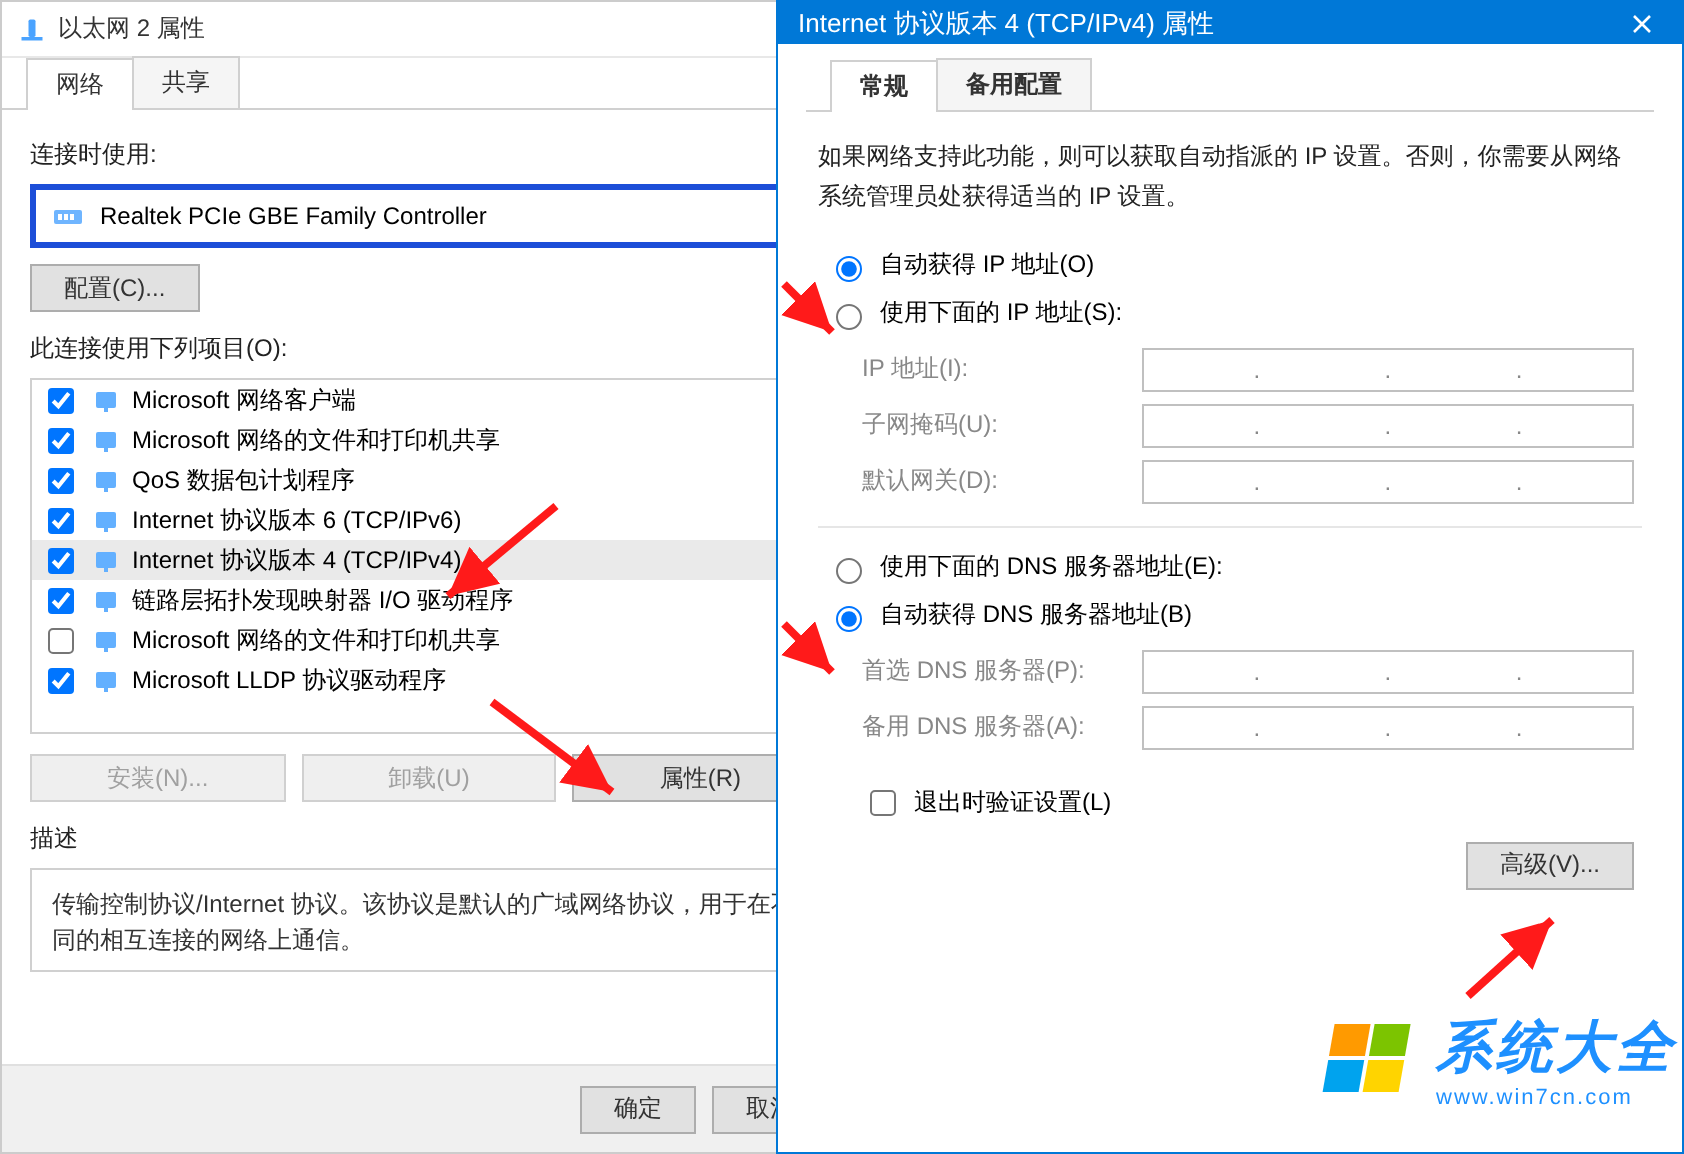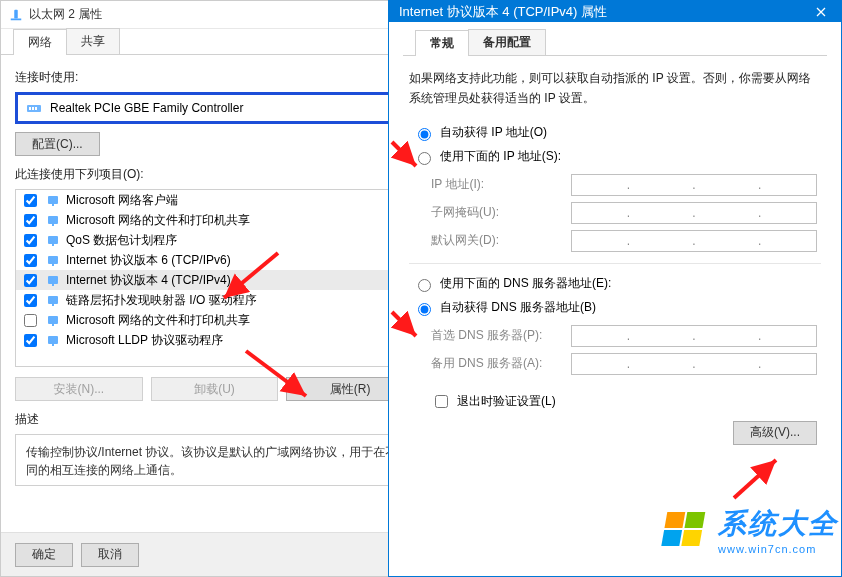--- a/index.html
+++ b/index.html
@@ -32,21 +32,21 @@
 .item-row .cb { width: 13px; height: 13px; }
 .item-row .small-icon { width: 14px; height: 14px; flex-shrink: 0; }
 .item-row.selected { background: #eaeaea; }
 
 .btn-bar-3 { display: flex; gap: 8px; margin-top: 10px; }
 .btn-bar-3 .win-btn { flex: 1; }
 
 .desc-group { margin-top: 10px; }
 .desc-frame { border: 1px solid #d0d0d0; height: 52px; padding: 8px 10px; font-size: 12px; color: #333; line-height: 1.5; margin-top: 4px; }
 
-.bottom-bar { position: absolute; bottom: 0; left: 0; right: 0; height: 44px; border-top: 1px solid #e0e0e0; background: #f0f0f0; display: flex; align-items: center; padding: 0 14px; gap: 8px; }
+.bottom-bar { position: absolute; bottom: 0; left: 0; right: 0; height: 44px; border-top: 1px solid #e0e0e0; background: #f0f0f0; display: flex; justify-content: flex-end; align-items: center; padding: 0 14px; gap: 8px; }
 
 
 .win-right { position: absolute; left: 388px; top: 0; width: 454px; height: 577px; background: #fff; border: 1px solid #0078d7; }
 .titlebar-right { height: 21px; background: #0078d7; color: #fff; display: flex; align-items: center; justify-content: space-between; padding: 0 0 0 10px; font-size: 13px; }
 .titlebar-right .close { width: 40px; height: 28px; display: flex; align-items: center; justify-content: center; cursor: pointer; }
 .titlebar-right .close svg { width: 10px; height: 10px; }
 
 .body-right { padding: 8px 14px; position: relative; }
 .body-right .tabstrip { margin-bottom: 12px; font-weight: bold; }
 .help-text { font-size: 12px; color: #222; line-height: 1.7; margin: 0 6px 14px; }

